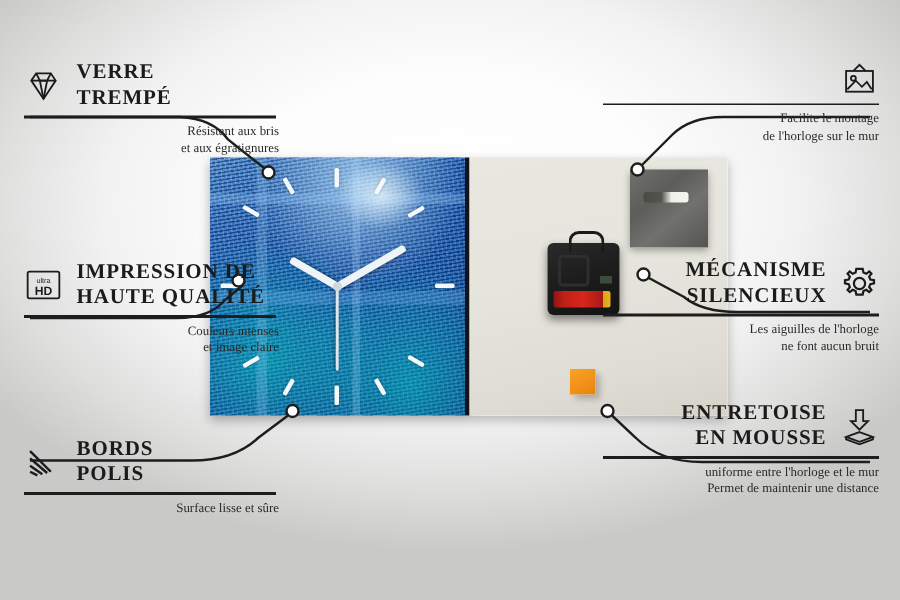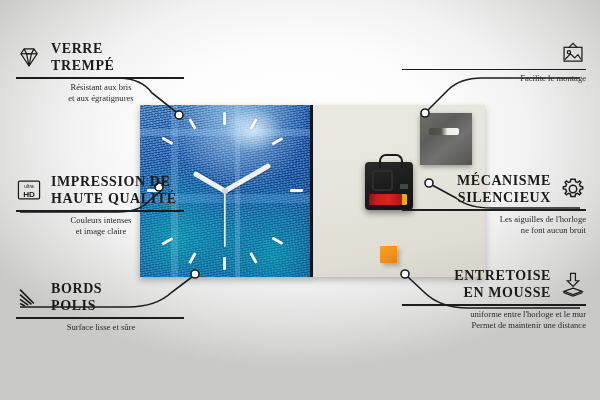--- a/index.html
+++ b/index.html
@@ -121,29 +121,29 @@
   }
   .callout.left .callout-title { text-align: left; }
   .callout.right .callout-title { text-align: right; }
   .callout-rule { height: 1.4px; background: #1d1d1d; margin: 3px 0 3px 0; }
   .callout-desc {
     font-family: "Liberation Serif", serif;
     font-size: 8.6px;
     line-height: 1.3;
     color: #2a2a2a;
   }
-  .callout.left .callout-desc { text-align: center; }
+  .callout.left .callout-desc { text-align: right; }
   .callout.right .callout-desc { text-align: right; }
   .icon { width: 26px; height: 26px; flex: 0 0 26px; display: block; }
   .icon svg { display: block; width: 26px; height: 26px; }
   #connectors { position: absolute; left: 0; top: 0; width: 600px; height: 400px; pointer-events: none; }
   
   #callout-verre-trempe      { left: 16px;  top: 40px;  width: 170px; }
   #callout-impression        { left: 16px;  top: 173px; width: 170px; }
-  #callout-bords-polis       { left: 16px;  top: 280px; width: 170px; }
+  #callout-bords-polis       { left: 16px;  top: 291px; width: 170px; }
   #callout-poignees          { right: 14px; top: 40px;  width: 186px; }
   #callout-mecanisme         { right: 14px; top: 172px; width: 186px; }
   #callout-entretoise        { right: 14px; top: 267px; width: 186px; }
 </style>
 </head>
 <body>
 
 <div id="scene">
 
   <div id="product">
@@ -286,20 +286,21 @@
           <path d="M11,9 L16,4 L21,9"></path>
           <rect x="5" y="9" width="22" height="17"></rect>
           <circle cx="11" cy="15" r="2"></circle>
           <path d="M6,24 L13,17 L18,22 L22,18 L26,24"></path>
         </svg>
       </span>
     </div>
     <div class="callout-rule" style="width:184px;margin-left:auto;"></div>
     <div class="callout-desc">
       <div>Facilite le montage</div>
+      <div>de l'horloge sur le mur</div>
     </div>
   </div>
 
   <div class="callout right" id="callout-mecanisme">
     <div class="callout-head">
       <div class="callout-title">
         <div>MÉCANISME</div>
         <div>SILENCIEUX</div>
       </div>
       <span class="icon">

